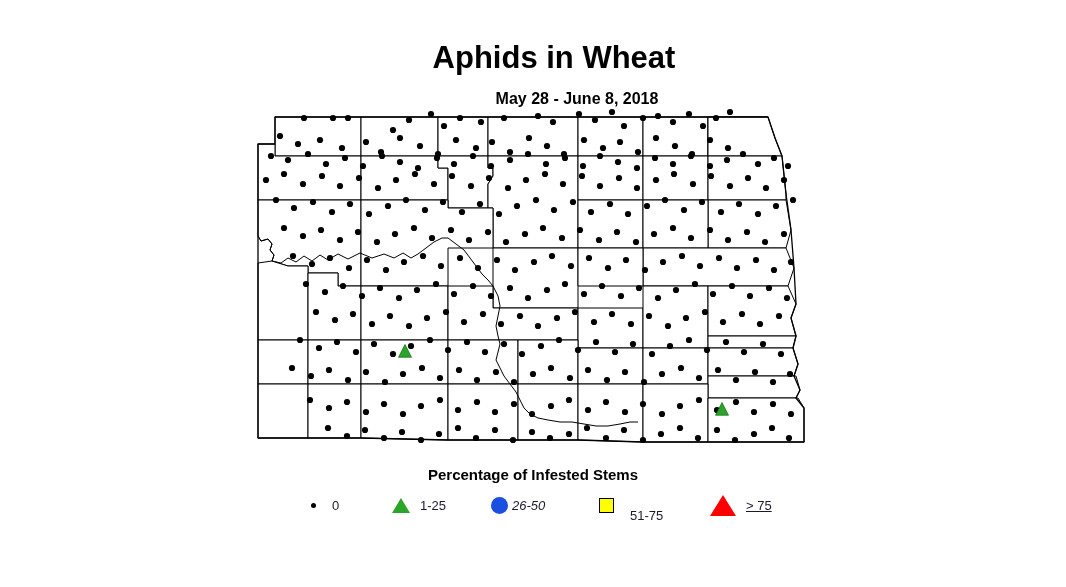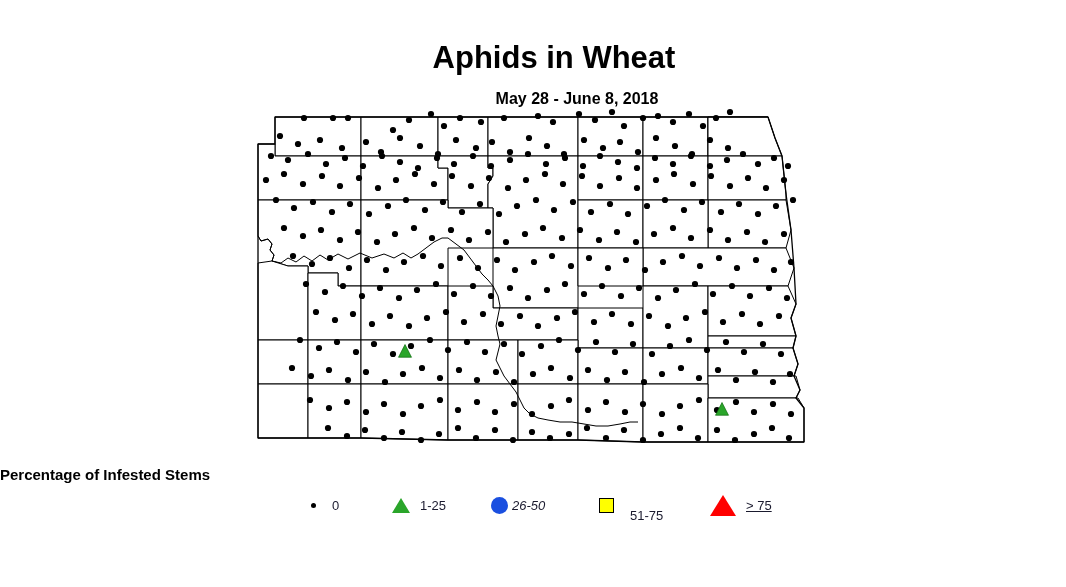--- a/index.html
+++ b/index.html
@@ -39,21 +39,21 @@
   .county{fill:#ffffff;stroke:#000000;stroke-width:1;stroke-linejoin:round;}
   .state-outline{fill:none;stroke:#000000;stroke-width:1.3;stroke-linejoin:round;}
   .river{fill:none;stroke:#000000;stroke-width:1;stroke-linejoin:round;}
 
   .pt-zero{fill:#000000;stroke:none;}
   .pt-tri-green{fill:#2aa52a;stroke:#0f6b0f;stroke-width:0.7;}
 
   
   .legend-title{
     position:absolute;left:0;top:466px;width:1066px;
-    text-align:left;
+    text-align:center;
     font-size:15px;font-weight:bold;
   }
   #legend-row{
     position:absolute;left:300px;top:490px;width:500px;height:32px;
   }
   .legend-item{
     position:absolute;top:0;height:30px;
     display:flex;align-items:center;
   }
   .legend-swatch{

